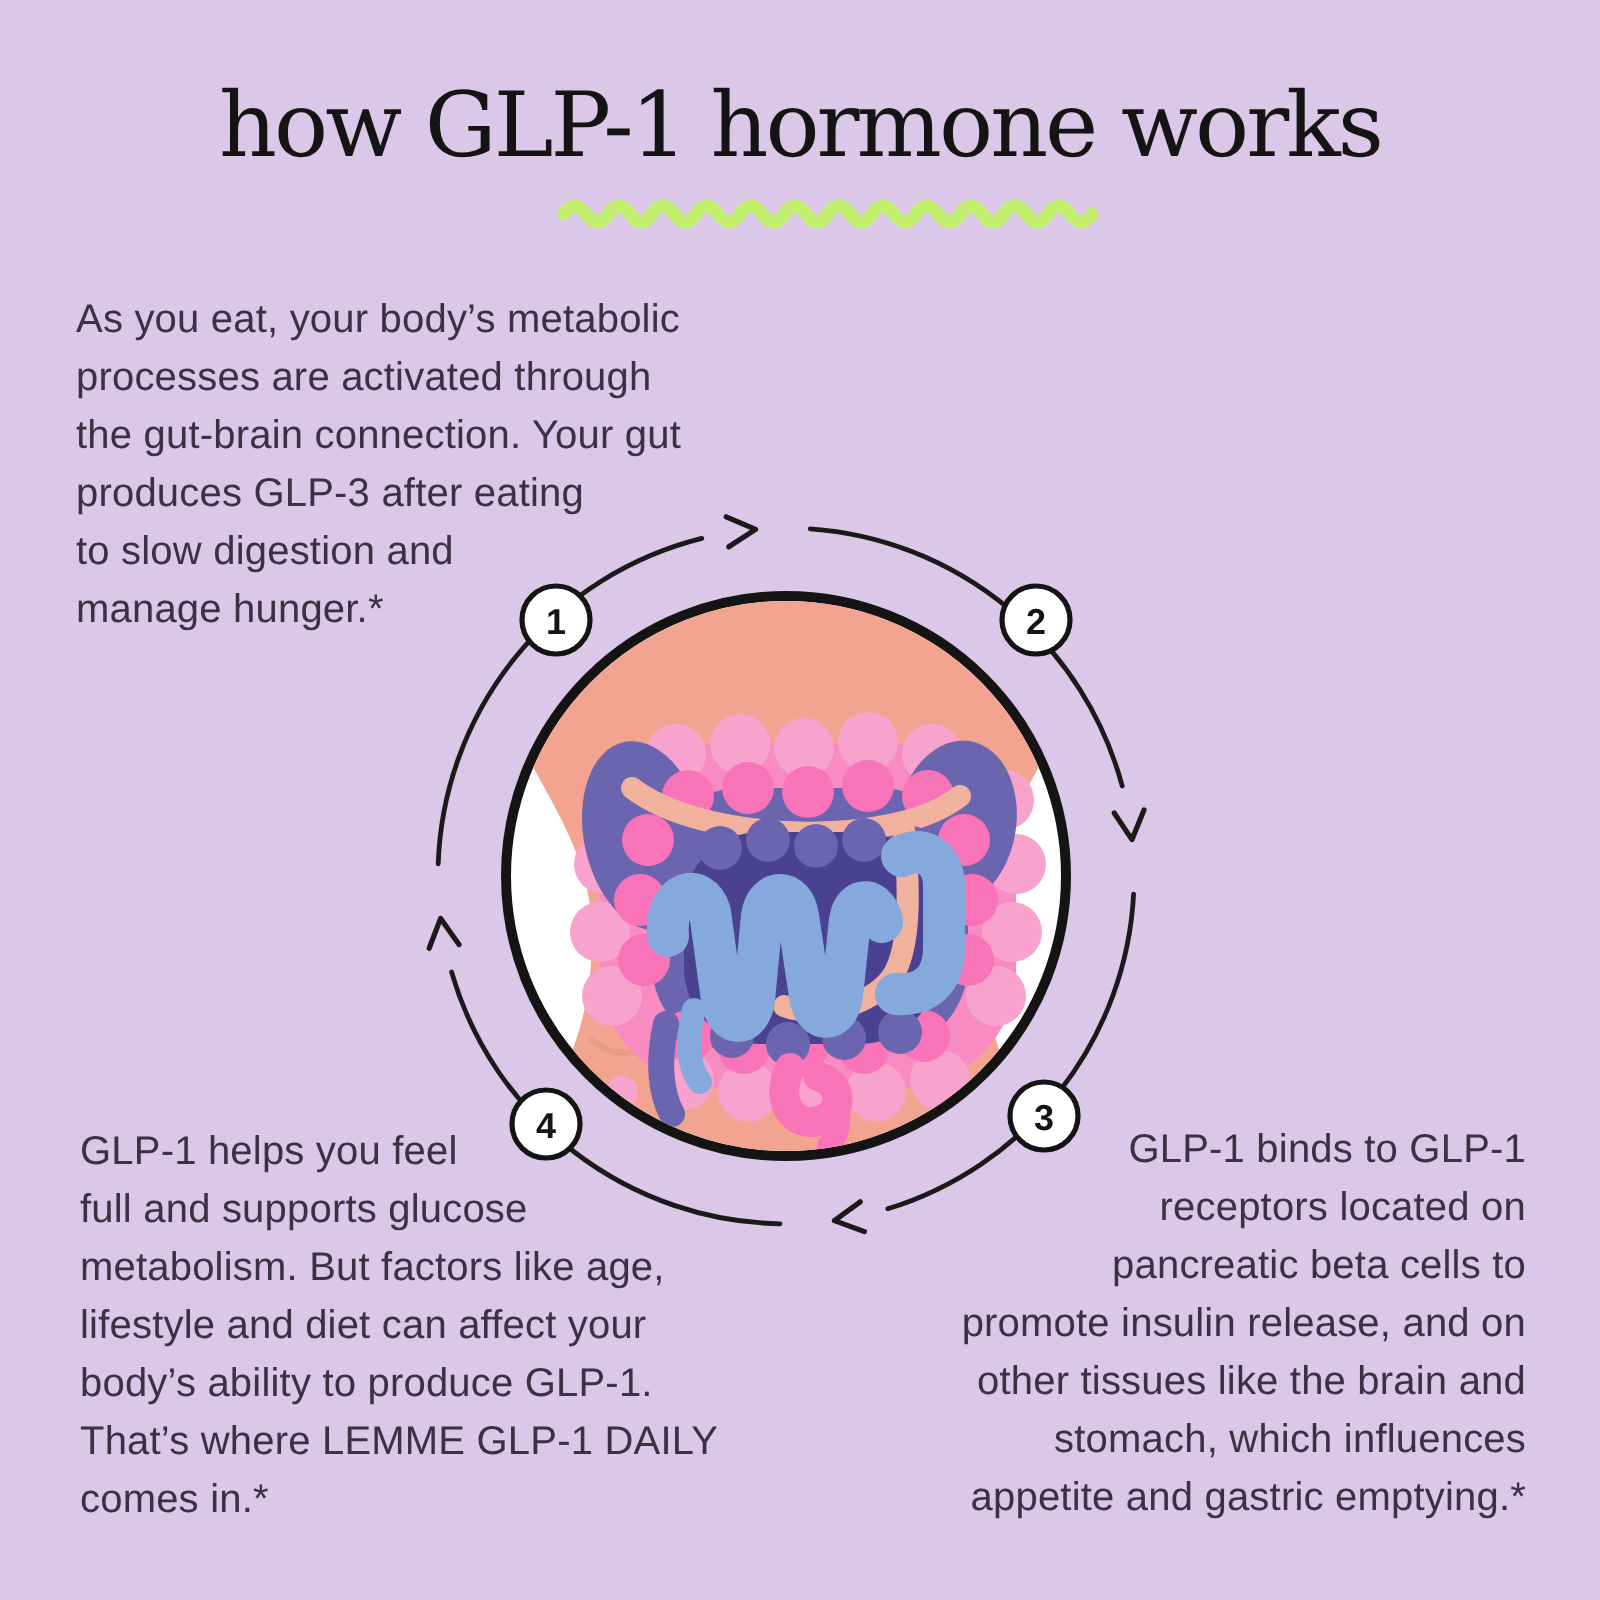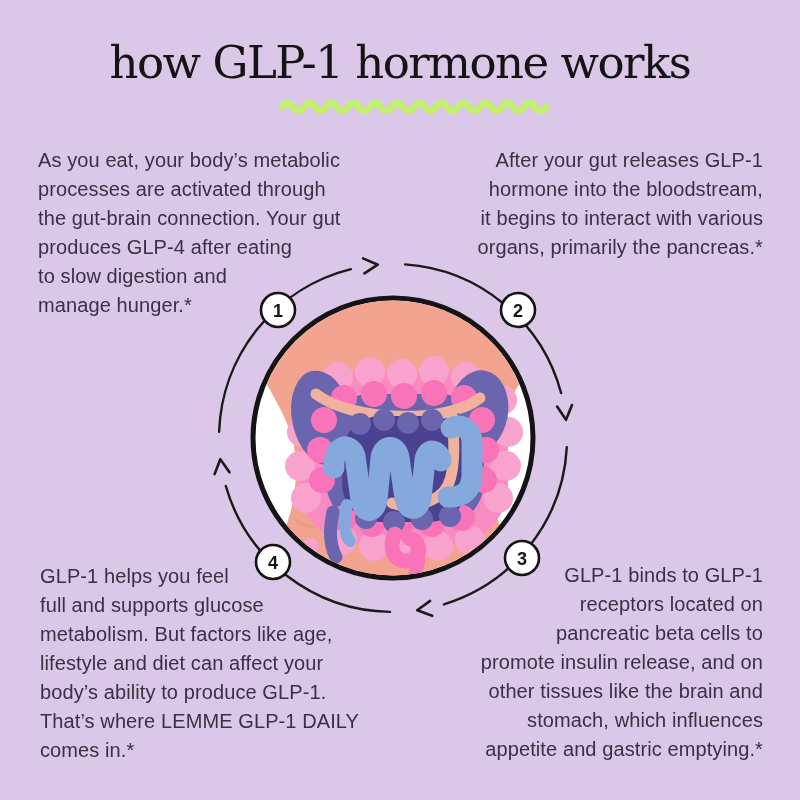--- a/index.html
+++ b/index.html
@@ -172,27 +172,23 @@
       <g>
         <circle class="badge-circle" cx="273" cy="562" r="17"></circle>
         <text class="badge-num" x="273" y="569">4</text>
       </g>
     </g>
   </svg>
 
   <div class="step-text step-1">As you eat, your body’s metabolic
 processes are activated through
 the gut-brain connection. Your gut
-produces GLP-4 after eating
+produces GLP-3 after eating
 to slow digestion and
 manage hunger.*</div>
-  <div class="step-text step-2">After your gut releases GLP-1
-hormone into the bloodstream,
-it begins to interact with various
-organs, primarily the pancreas.*</div>
   <div class="step-text step-3">GLP-1 binds to GLP-1
 receptors located on
 pancreatic beta cells to
 promote insulin release, and on
 other tissues like the brain and
 stomach, which influences
 appetite and gastric emptying.*</div>
   <div class="step-text step-4">GLP-1 helps you feel
 full and supports glucose
 metabolism. But factors like age,

